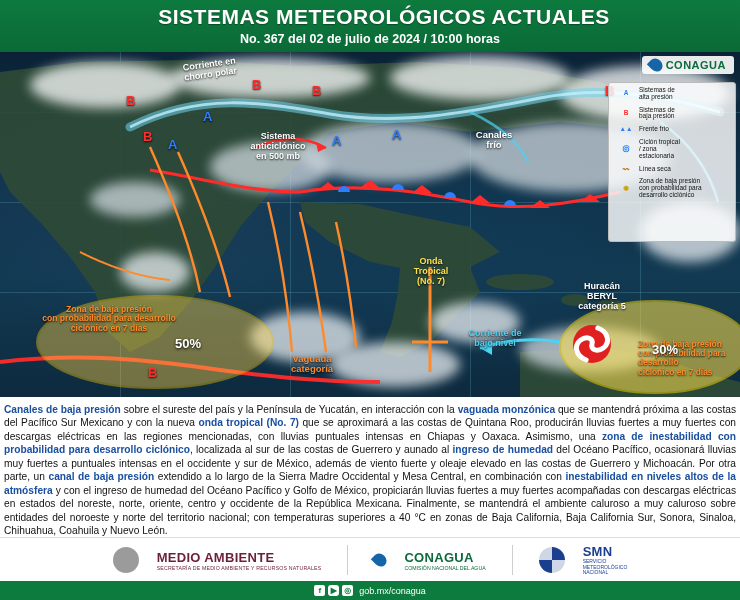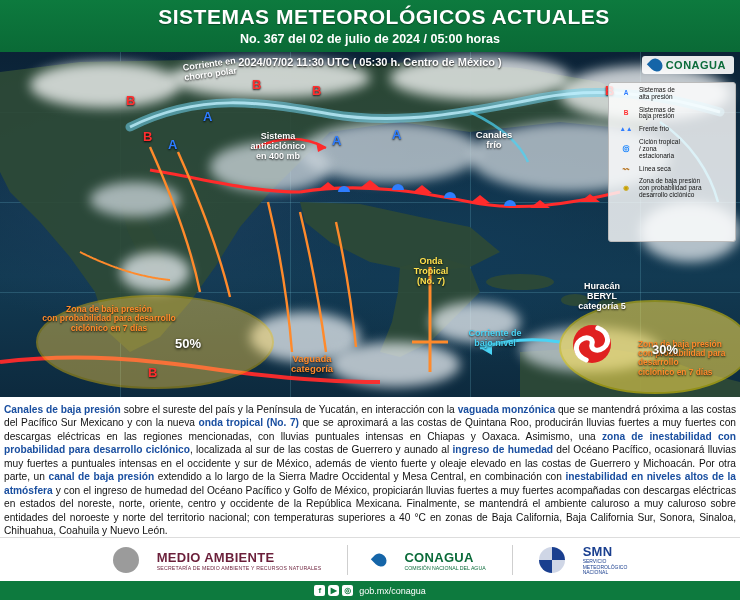--- a/index.html
+++ b/index.html
@@ -136,21 +136,21 @@
            font-size:8px; font-weight:bold; display:flex; align-items:center; justify-content:center; }
   .sicon.yt { border-radius:3px; }
 </style>
 </head>
 <body>
 
 <div id="page">
 
   <div class="header">
     <div class="header-title">SISTEMAS METEOROLÓGICOS ACTUALES</div>
-    <div class="header-sub">No. 367 del 02 de julio de 2024 / 05:00 horas</div>
+    <div class="header-sub">No. 367 del 02 de julio de 2024 / 10:00 horas</div>
   </div>
 
   <div class="map">
 
     <div class="gridline" style="left:0;top:60px;width:740px;height:1px;"></div>
     <div class="gridline" style="left:0;top:150px;width:740px;height:1px;"></div>
     <div class="gridline" style="left:0;top:240px;width:740px;height:1px;"></div>
     <div class="gridline" style="left:120px;top:0;width:1px;height:345px;"></div>
     <div class="gridline" style="left:290px;top:0;width:1px;height:345px;"></div>
     <div class="gridline" style="left:470px;top:0;width:1px;height:345px;"></div>
@@ -249,21 +249,20 @@
     <div class="hl b" style="left:143px;top:78px;">B</div>
     <div class="hl a" style="left:168px;top:86px;">A</div>
     <div class="hl a" style="left:203px;top:58px;">A</div>
     <div class="hl b" style="left:252px;top:26px;">B</div>
     <div class="hl b" style="left:312px;top:32px;">B</div>
     <div class="hl a" style="left:332px;top:82px;">A</div>
     <div class="hl a" style="left:392px;top:76px;">A</div>
     <div class="hl b" style="left:605px;top:32px;">B</div>
     <div class="hl b" style="left:148px;top:314px;">B</div>
 
-    <div class="map-timestamp">2024/07/02 11:30 UTC ( 05:30 h. Centro de México )</div>
 
     <div class="conagua-top">
       <span class="cg-drop"></span>
       <span class="cgl">CONAGUA</span>
     </div>
 
     <div class="legend">
       <div class="legend-row">
         <div class="legend-sym" style="color:#2e7dff">A</div>
         <div class="legend-txt" style="white-space:pre-line">Sistemas de
@@ -294,21 +293,21 @@
 con probabilidad para
 desarrollo ciclónico</div>
       </div>
     </div>
 
     <div class="mlabel" style="left:168px;top:8px;width:84px;font-size:9px;white-space:pre-line;transform:rotate(-8deg);">Corriente en
 chorro polar</div>
 
     <div class="mlabel" style="left:232px;top:80px;width:92px;font-size:9px;white-space:pre-line;">Sistema
 anticiclónico
-en 400 mb</div>
+en 500 mb</div>
 
     <div class="mlabel" style="left:462px;top:78px;width:64px;font-size:9.5px;white-space:pre-line;">Canales
 frío</div>
 
 
     <div class="mlabel yellow" style="left:392px;top:205px;width:78px;font-size:9px;white-space:pre-line;">Onda
 Tropical
 (No. 7)</div>
 
     <div class="mlabel cyan" style="left:452px;top:277px;width:86px;font-size:9px;white-space:pre-line;">Corriente de

